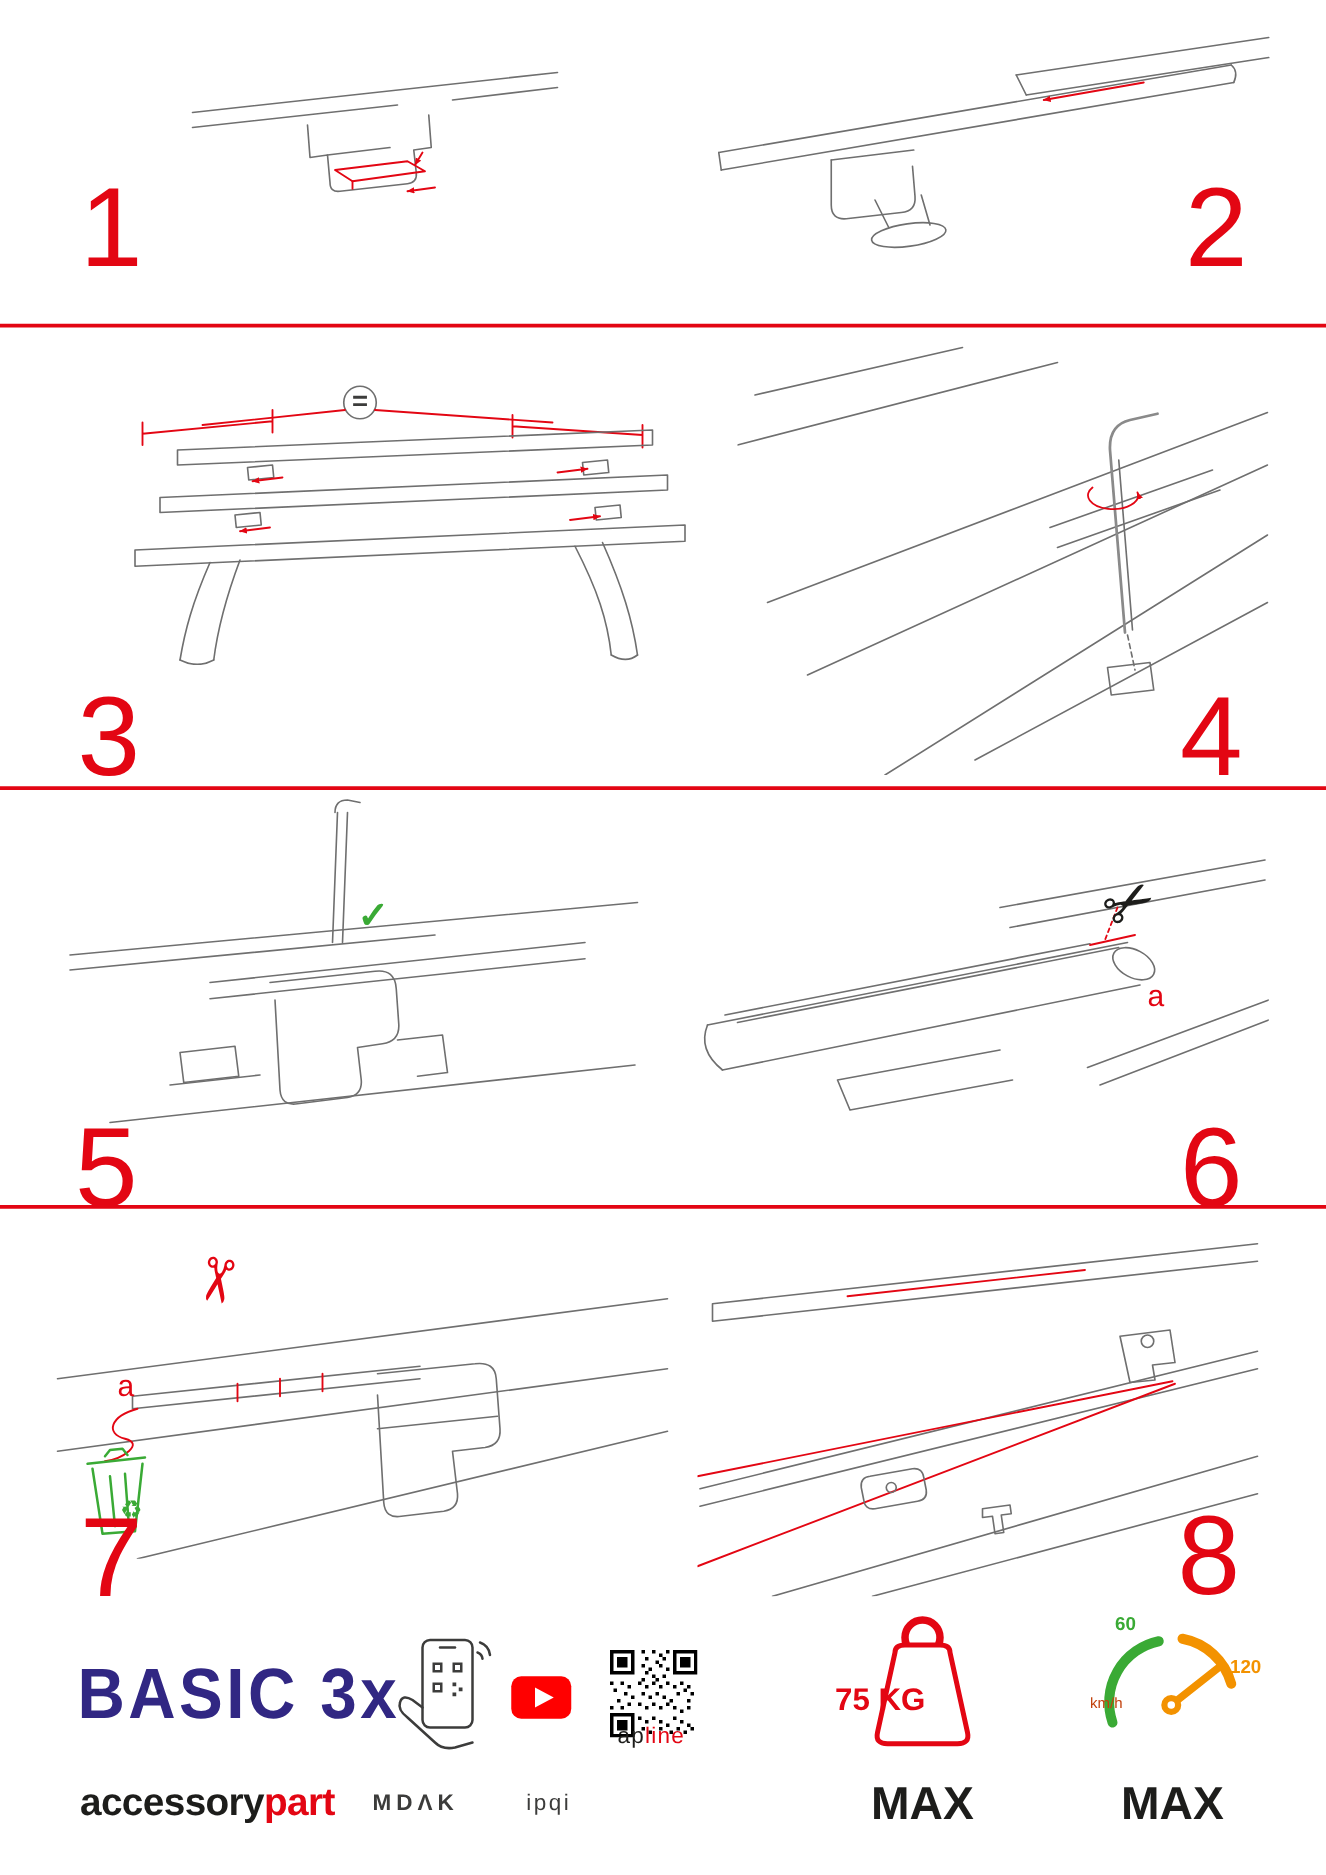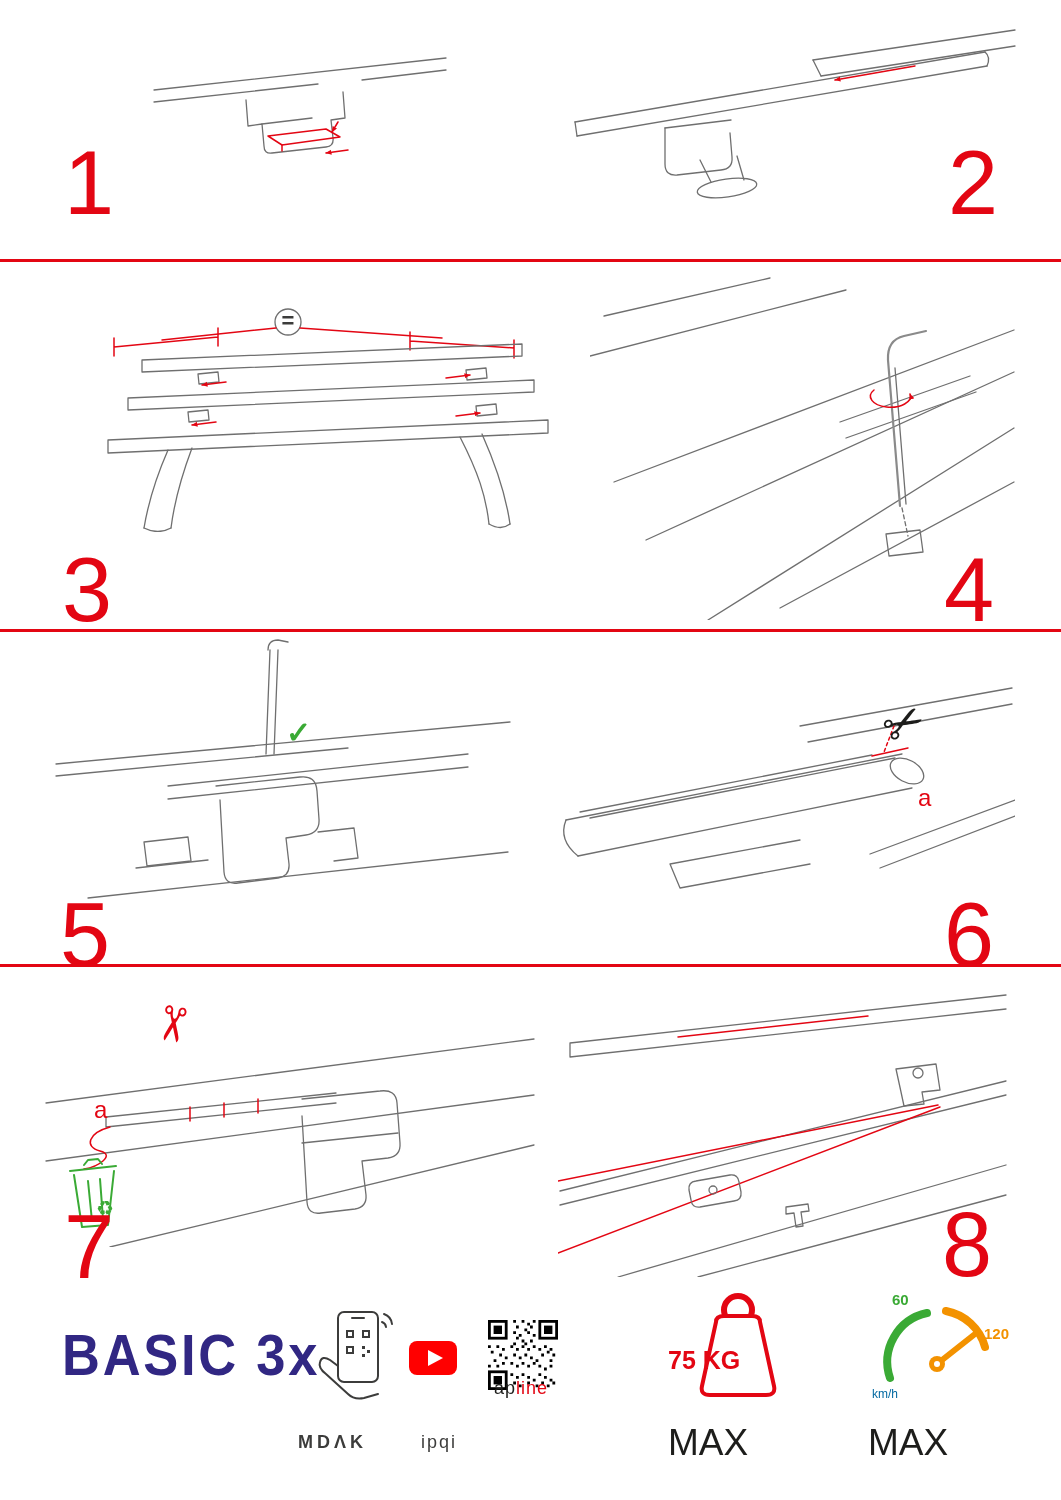--- a/index.html
+++ b/index.html
@@ -16,21 +16,21 @@
 .label{position:absolute;display:inline-block;line-height:1}
 .ln{stroke:var(--gray);stroke-width:1.3;fill:none;stroke-linecap:round;stroke-linejoin:round}
 .ln2{stroke:#8a8a8a;stroke-width:2.2;fill:none;stroke-linecap:round;stroke-linejoin:round}
 .rd{stroke:var(--red);stroke-width:1.5;fill:none;stroke-linecap:round;stroke-linejoin:round}
 .grn{stroke:var(--green);stroke-width:2;fill:none;stroke-linecap:round;stroke-linejoin:round}
 .logo{position:absolute;left:62px;top:1322px;font-size:57px;font-weight:700;color:var(--navy);
   letter-spacing:3px;transform:scaleX(.92);transform-origin:left top}
 .brandline{position:absolute;left:64px;top:1424px;font-size:31px;font-weight:700;color:var(--ink);letter-spacing:-0.5px}
 .brandline .red,.red-txt{color:var(--red)}
 .partner{position:absolute;font-size:18px;color:#3c3c3b}
-.max{position:absolute;font-size:37px;font-weight:400;color:var(--ink);text-align:left}
+.max{position:absolute;font-size:37px;font-weight:700;color:var(--ink);text-align:center}
 .center-txt{text-align:left}
 </style>
 </head>
 <body>
 
 <div class="page">
 
   <svg class="abs" style="left:150px;top:52px" width="300" height="175" viewBox="0 0 300 175">
     <defs>
         <marker id="ar1" markerWidth="8" markerHeight="8" refX="5.5" refY="2.5" orient="auto" markerUnits="userSpaceOnUse">
@@ -198,20 +198,23 @@
 
   <div class="label" style="left:152px;top:1000px;font-size:48px;color:var(--red);transform:rotate(100deg)">✂</div>
   <div class="label" style="left:94px;top:1098px;font-size:24px;color:var(--red)">a</div>
   <div class="label" style="left:96px;top:1198px;font-size:20px;color:var(--green)">♻</div>
 
   <div class="step-num" style="left:64px;top:1202px">7</div>
   <div class="step-num" style="left:942px;top:1200px">8</div>
 
   <div class="logo">BASIC 3x</div>
 
+  <div class="brandline">
+    <span>accessory</span><span class="red">part</span>
+  </div>
 
   <svg class="abs" style="left:310px;top:1306px" width="92" height="106" viewBox="0 0 92 106">
     <g fill="none" stroke="#3c3c3b" stroke-width="2" stroke-linecap="round" stroke-linejoin="round">
       <rect x="28" y="6" width="40" height="70" rx="6"></rect>
       <path d="M42,12 h12"></path>
       <path d="M74,8 a12,12 0 0 1 8,10"></path>
       <path d="M72,16 a6,6 0 0 1 4,5"></path>
       <path d="M28,60 l-8,-6 q-8,-5 -10,2 q-2,6 6,12 l22,20 q6,6 16,4 l14,-4"></path>
     </g>
     <g fill="#3c3c3b">
@@ -261,16 +264,16 @@
 
   <svg class="abs" style="left:872px;top:1290px" width="130" height="110" viewBox="0 0 130 110">
     <path d="M18,88 A50,50 0 0 1 55,23" fill="none" stroke="var(--green)" stroke-width="8" stroke-linecap="round"></path>
     <path d="M74,21 A50,50 0 0 1 113,57" fill="none" stroke="var(--orange)" stroke-width="8" stroke-linecap="round"></path>
     <line x1="65" y1="74" x2="103" y2="44" stroke="var(--orange)" stroke-width="6" stroke-linecap="round"></line>
     <circle cx="65" cy="74" r="8" fill="var(--orange)"></circle>
     <circle cx="65" cy="74" r="3" fill="#fff"></circle>
   </svg>
   <div class="label" style="left:892px;top:1292px;font-size:15px;font-weight:700;color:var(--green)">60</div>
   <div class="label" style="left:984px;top:1326px;font-size:15px;font-weight:700;color:var(--orange)">120</div>
-  <div class="label center-txt" style="left:872px;top:1388px;width:130px;font-size:12px;color:#0369a1">km/h</div>
+  <div class="label center-txt" style="left:872px;top:1356px;width:130px;font-size:12px;color:#c2410c">km/h</div>
   <div class="max" style="left:868px;top:1422px;width:140px">MAX</div>
 
 </div>
 
 </body></html>

